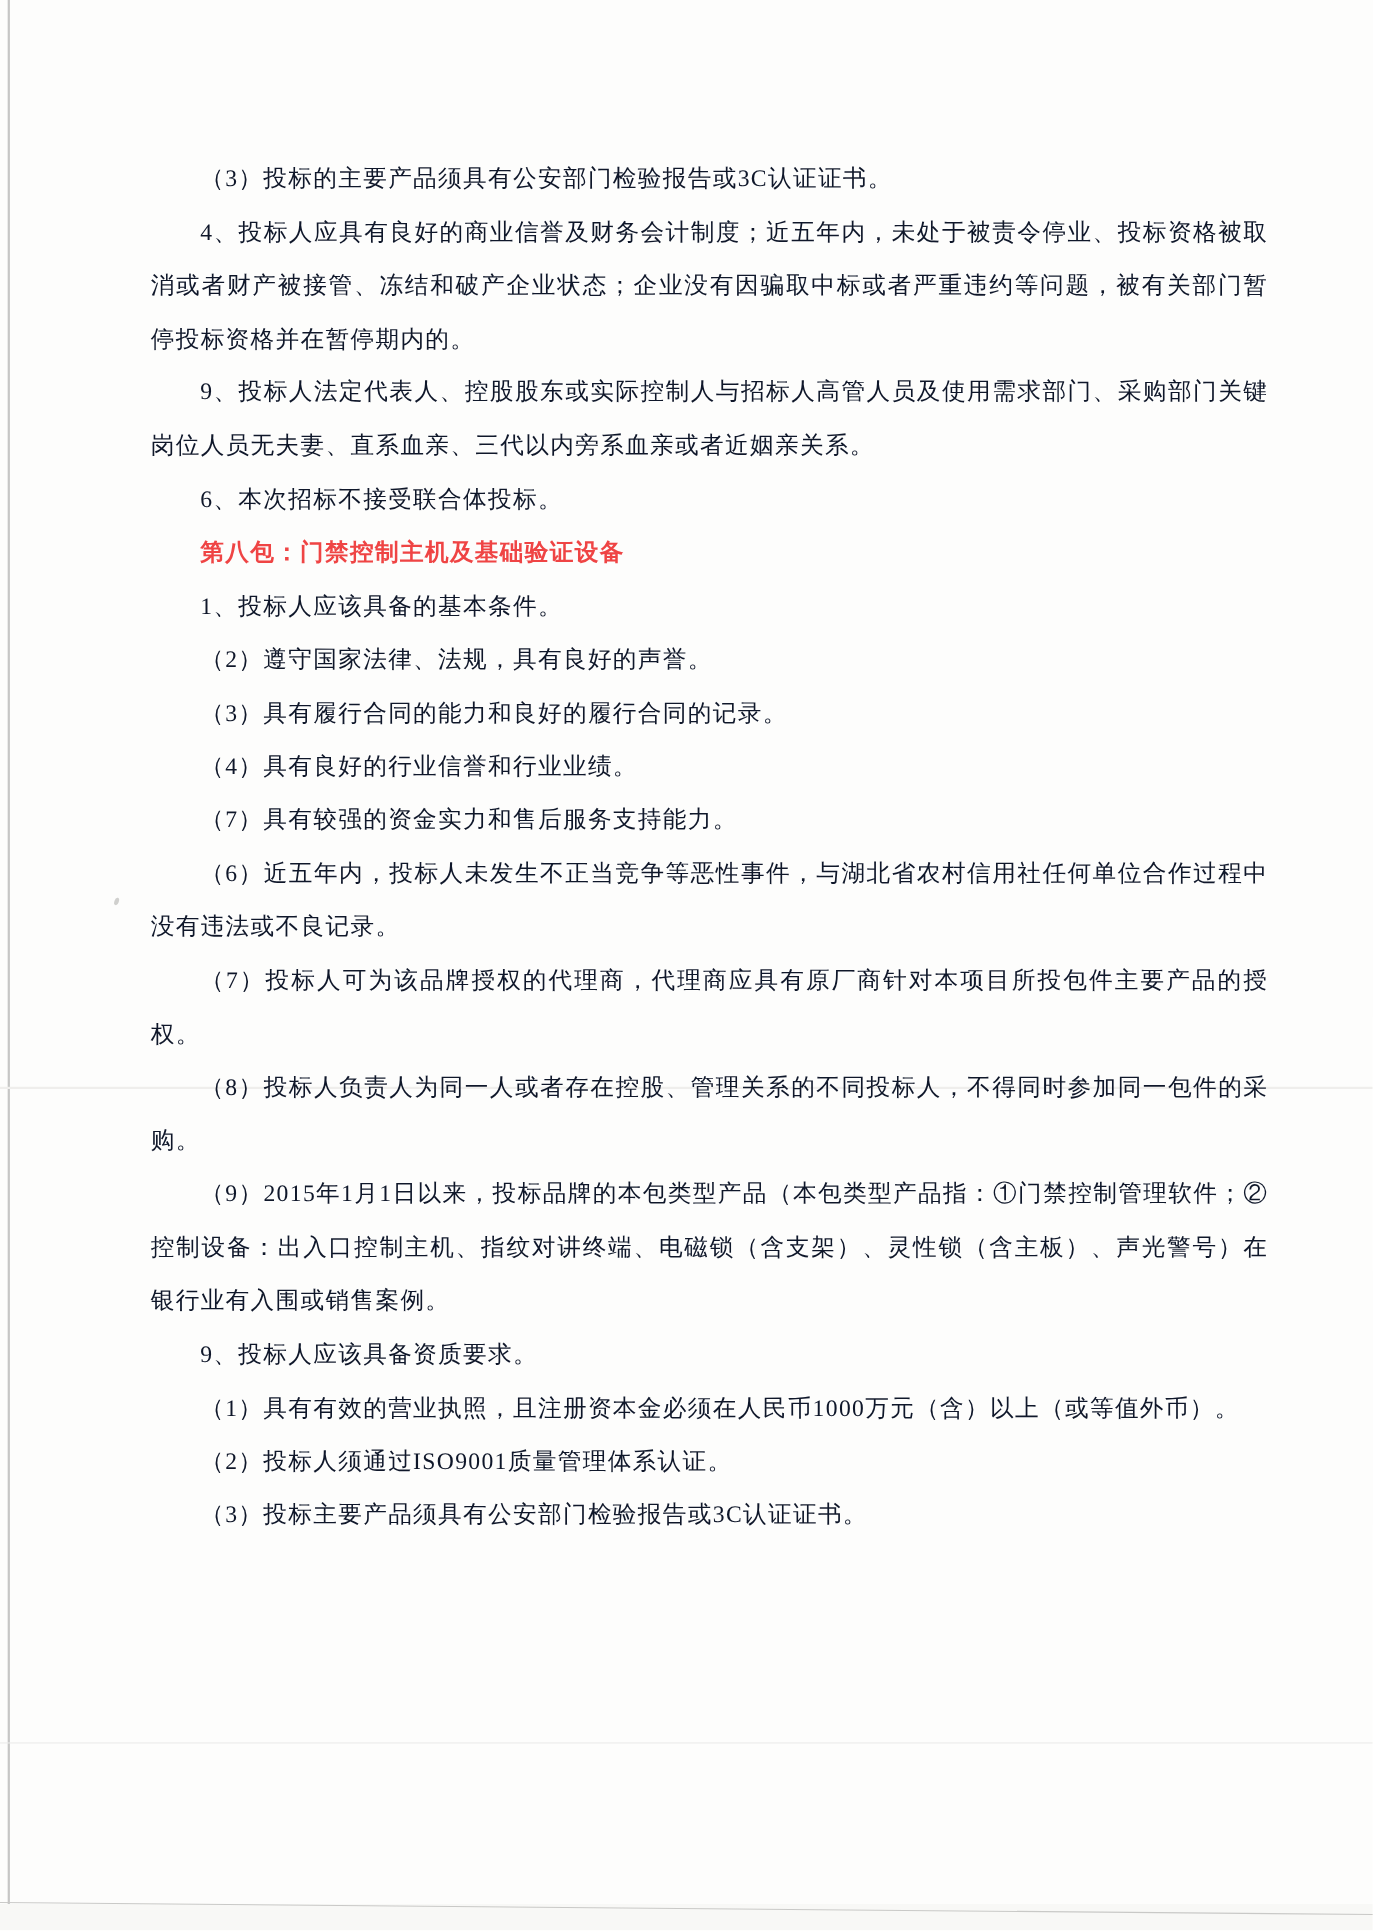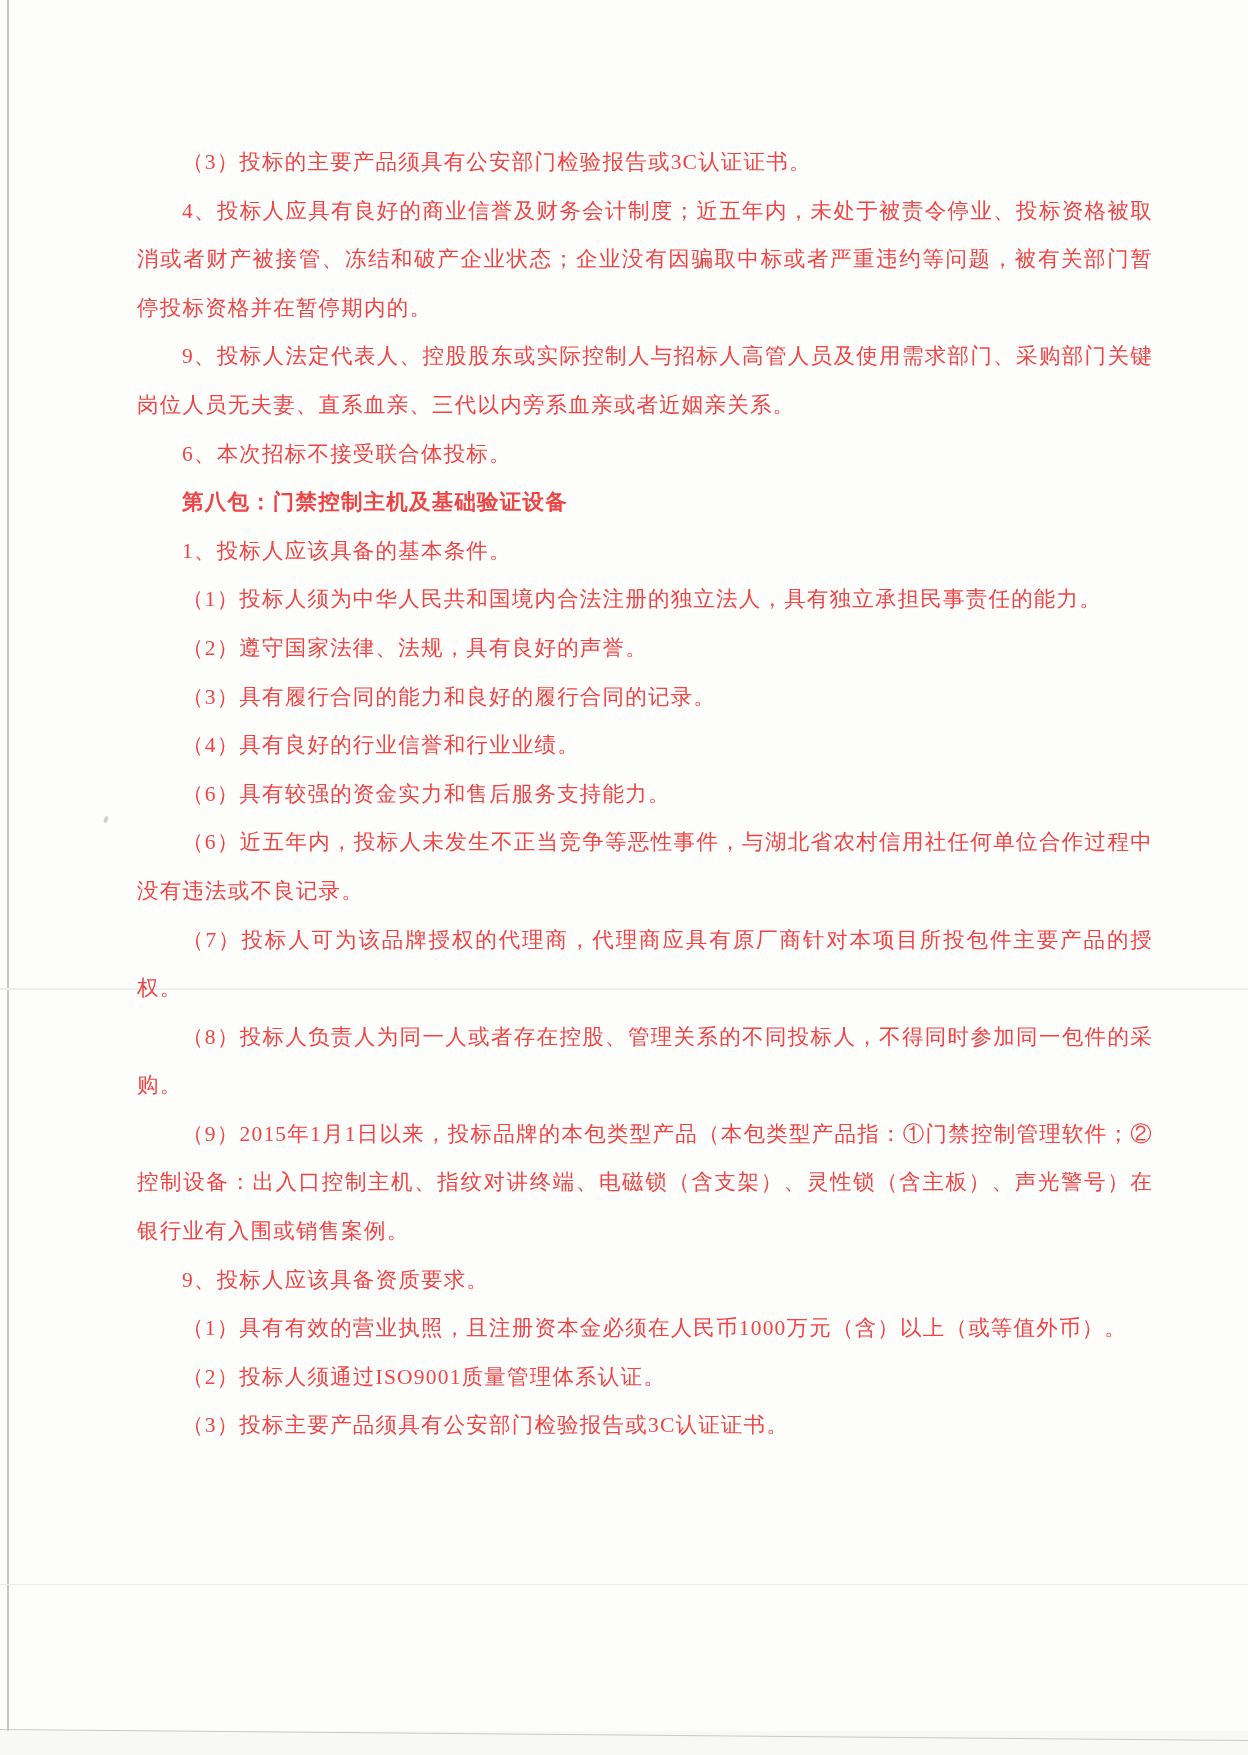--- a/index.html
+++ b/index.html
@@ -74,21 +74,21 @@
     position: absolute;
     left: 137px;
     top: 138px;
     width: 1016px;
   }
   .content p {
     margin: 0;
     font-size: 21.5px;
     line-height: 48.6px;
     letter-spacing: 1.2px;
-    color: #ef4444;
+    color: #0f172a;
     text-indent: 45px;
     text-align: justify;
   }
   .content p.bold {
     font-weight: bold;
     color: #ef4444;
   }
 </style>
 </head>
 <body>
@@ -97,25 +97,24 @@
   <div class="scan-edge-left"></div>
   <div class="scan-streak-mid"></div>
   <div class="scan-speck"></div>
   <div class="content">
       <p>（3）投标的主要产品须具有公安部门检验报告或3C认证证书。</p>
       <p>4、投标人应具有良好的商业信誉及财务会计制度；近五年内，未处于被责令停业、投标资格被取消或者财产被接管、冻结和破产企业状态；企业没有因骗取中标或者严重违约等问题，被有关部门暂停投标资格并在暂停期内的。</p>
       <p>9、投标人法定代表人、控股股东或实际控制人与招标人高管人员及使用需求部门、采购部门关键岗位人员无夫妻、直系血亲、三代以内旁系血亲或者近姻亲关系。</p>
       <p>6、本次招标不接受联合体投标。</p>
       <p class="bold">第八包：门禁控制主机及基础验证设备</p>
       <p>1、投标人应该具备的基本条件。</p>
-      <p>（1）投标人须为中华人民共和国境内合法注册的独立法人，具有独立承担民事责任的能力。</p>
       <p>（2）遵守国家法律、法规，具有良好的声誉。</p>
       <p>（3）具有履行合同的能力和良好的履行合同的记录。</p>
       <p>（4）具有良好的行业信誉和行业业绩。</p>
-      <p>（6）具有较强的资金实力和售后服务支持能力。</p>
+      <p>（7）具有较强的资金实力和售后服务支持能力。</p>
       <p>（6）近五年内，投标人未发生不正当竞争等恶性事件，与湖北省农村信用社任何单位合作过程中没有违法或不良记录。</p>
       <p>（7）投标人可为该品牌授权的代理商，代理商应具有原厂商针对本项目所投包件主要产品的授权。</p>
       <p>（8）投标人负责人为同一人或者存在控股、管理关系的不同投标人，不得同时参加同一包件的采购。</p>
       <p>（9）2015年1月1日以来，投标品牌的本包类型产品（本包类型产品指：①门禁控制管理软件；②控制设备：出入口控制主机、指纹对讲终端、电磁锁（含支架）、灵性锁（含主板）、声光警号）在银行业有入围或销售案例。</p>
       <p>9、投标人应该具备资质要求。</p>
       <p>（1）具有有效的营业执照，且注册资本金必须在人民币1000万元（含）以上（或等值外币）。</p>
       <p>（2）投标人须通过ISO9001质量管理体系认证。</p>
       <p>（3）投标主要产品须具有公安部门检验报告或3C认证证书。</p>
     </div>
   <div class="scan-seam-bottom"></div>

